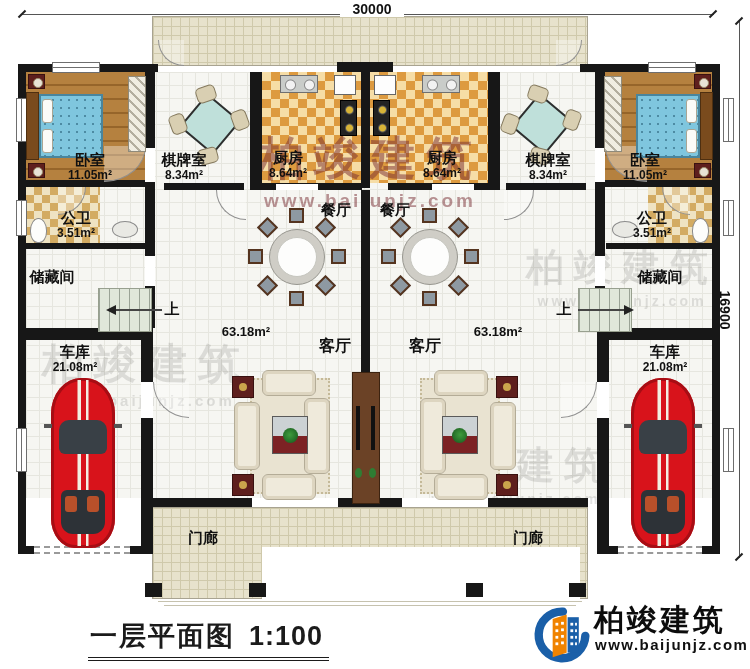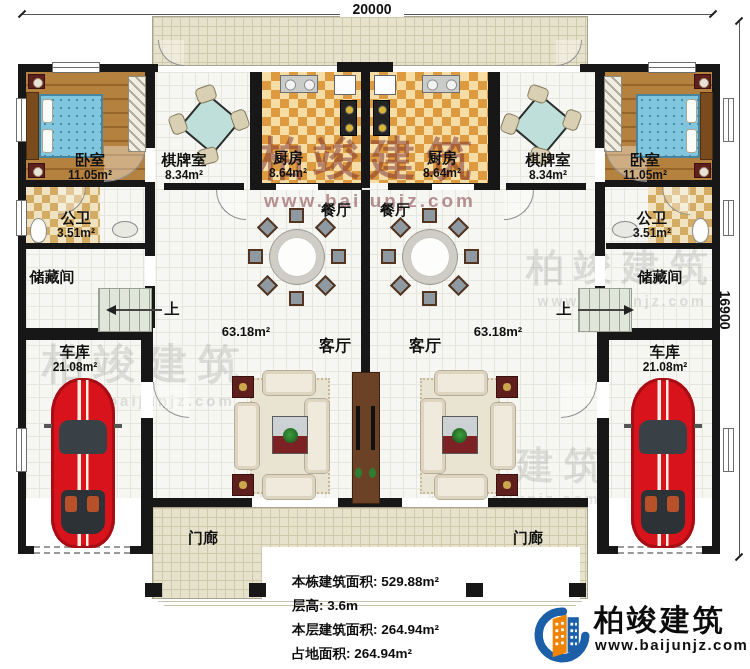--- a/index.html
+++ b/index.html
@@ -379,41 +379,38 @@
   <div class="lbl" style="left:625px;top:344px;width:80px;">
     <div class="rname">车库</div>
     <div class="rarea">21.08m²</div>
   </div>
   <div class="lbl rname" style="left:163px;top:530px;width:80px;">门廊</div>
   <div class="lbl rname" style="left:488px;top:530px;width:80px;">门廊</div>
 
   <div class="dimline" style="left:22px;top:14px;width:692px;height:1px;"></div>
   <div class="tick" style="left:21px;top:9px;"></div>
   <div class="tick" style="left:712px;top:9px;"></div>
-  <div class="dimtext" style="left:340px;top:1px;width:64px;">20000</div>
+  <div class="dimtext" style="left:340px;top:1px;width:64px;">30000</div>
   <div class="dimline" style="left:739px;top:20px;width:1px;height:538px;"></div>
   <div class="tick" style="left:738px;top:16px;"></div>
   <div class="tick" style="left:738px;top:552px;"></div>
   <div class="dimtext" style="left:692px;top:302px;width:66px;background:transparent;transform:rotate(90deg);">16900</div>
 
   <div class="stepline" style="left:158px;top:601px;width:424px;"></div>
   <div class="stepline" style="left:164px;top:605px;width:412px;"></div>
   <div class="abs" style="left:262px;top:547px;width:318px;height:54px;background:#fff;"></div>
   <div class="wall" style="left:145px;top:583px;width:17px;height:14px;"></div>
   <div class="wall" style="left:249px;top:583px;width:17px;height:14px;"></div>
   <div class="wall" style="left:466px;top:583px;width:17px;height:14px;"></div>
   <div class="wall" style="left:569px;top:583px;width:17px;height:14px;"></div>
 
-  <div class="abs" style="left:292px;top:570px;width:200px;">
-    <div class="infoline">本栋建筑面积: 529.88m²</div>
-    <div class="infoline">层高: 3.6m</div>
-    <div class="infoline">本层建筑面积: 264.94m²</div>
-    <div class="infoline">占地面积: 264.94m²</div>
-  </div>
-
+
+  <div id="title">
+    <span>一层平面图</span><span class="sc">1:100</span>
+  </div>
 
   <div id="brand">
     <span class="abs" style="left:0;top:4px;width:56px;height:60px;">
       <svg width="56" height="60" viewBox="0 0 60 64">
         <path d="M31 8 A 25 25 0 1 0 55 34" stroke="#1a5fa8" stroke-width="9" fill="none" stroke-linecap="round"></path>
         <polygon points="20,16 35,11 35,52 20,57" fill="#f08300"></polygon>
         <rect x="36" y="14" width="12" height="38" fill="#1a5fa8"></rect>
         <g fill="#ffffff">
           <rect x="23" y="20" width="3" height="3"></rect>
             <rect x="29" y="19" width="3" height="3"></rect>

